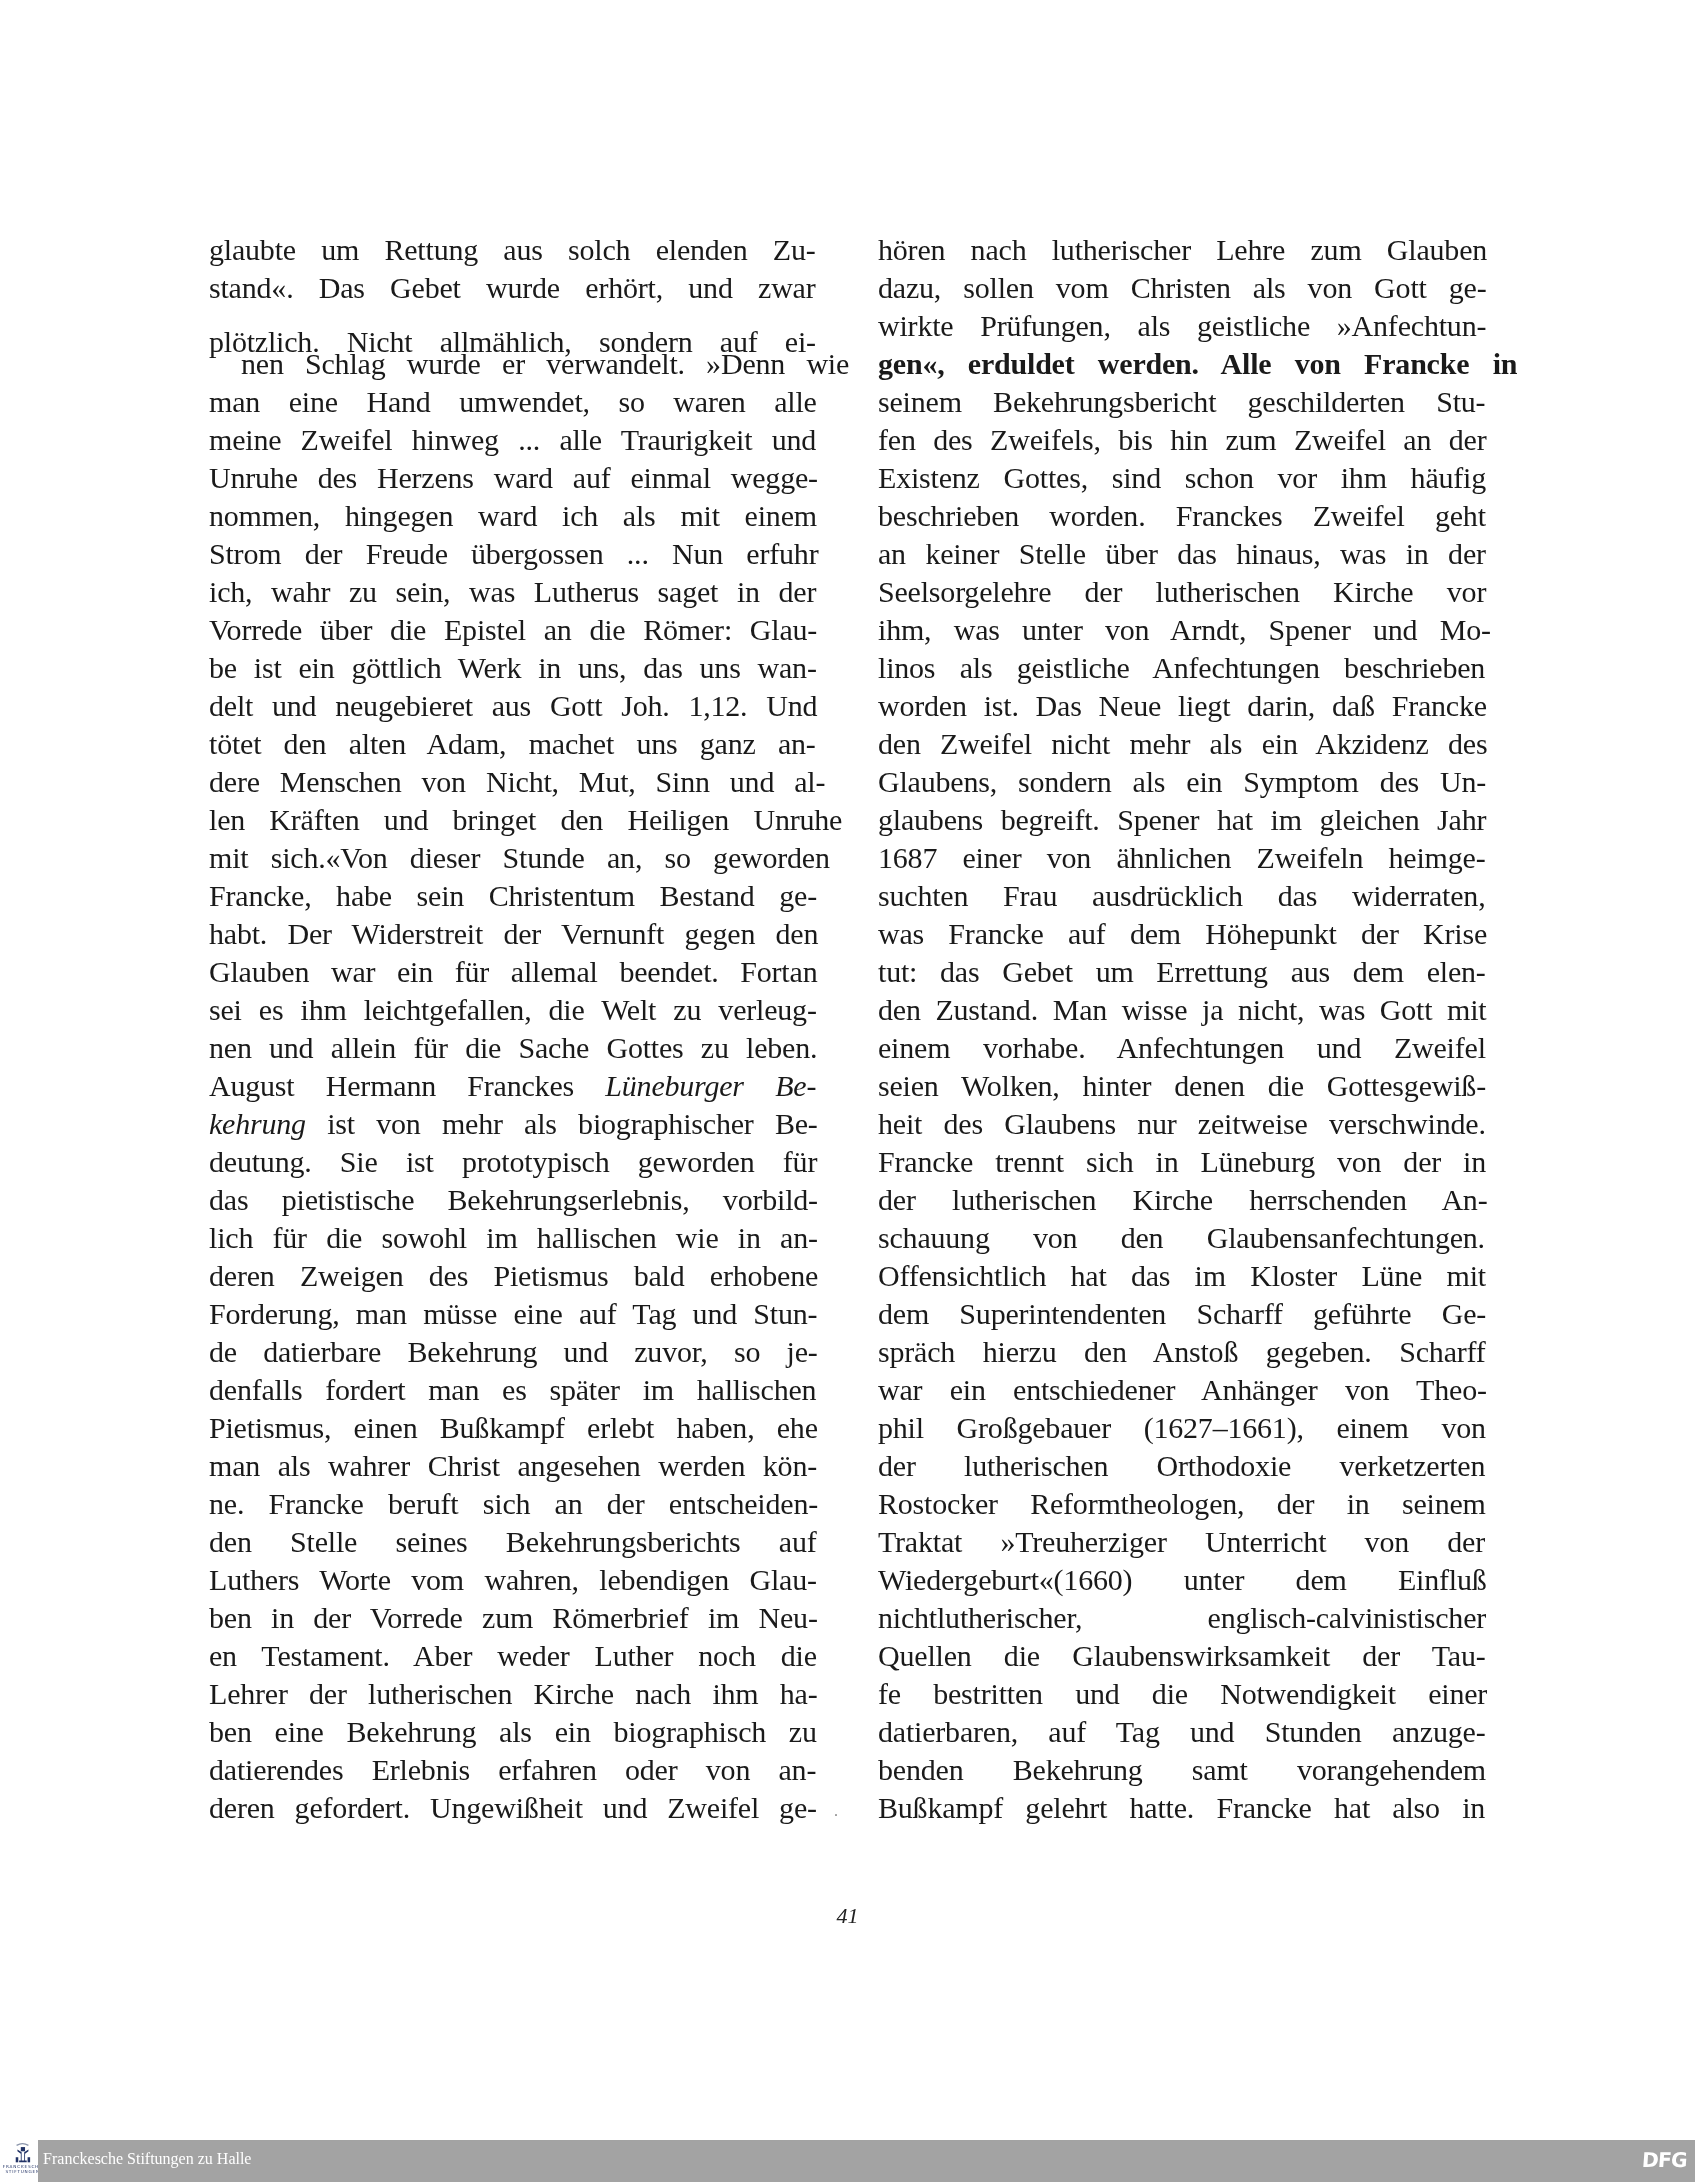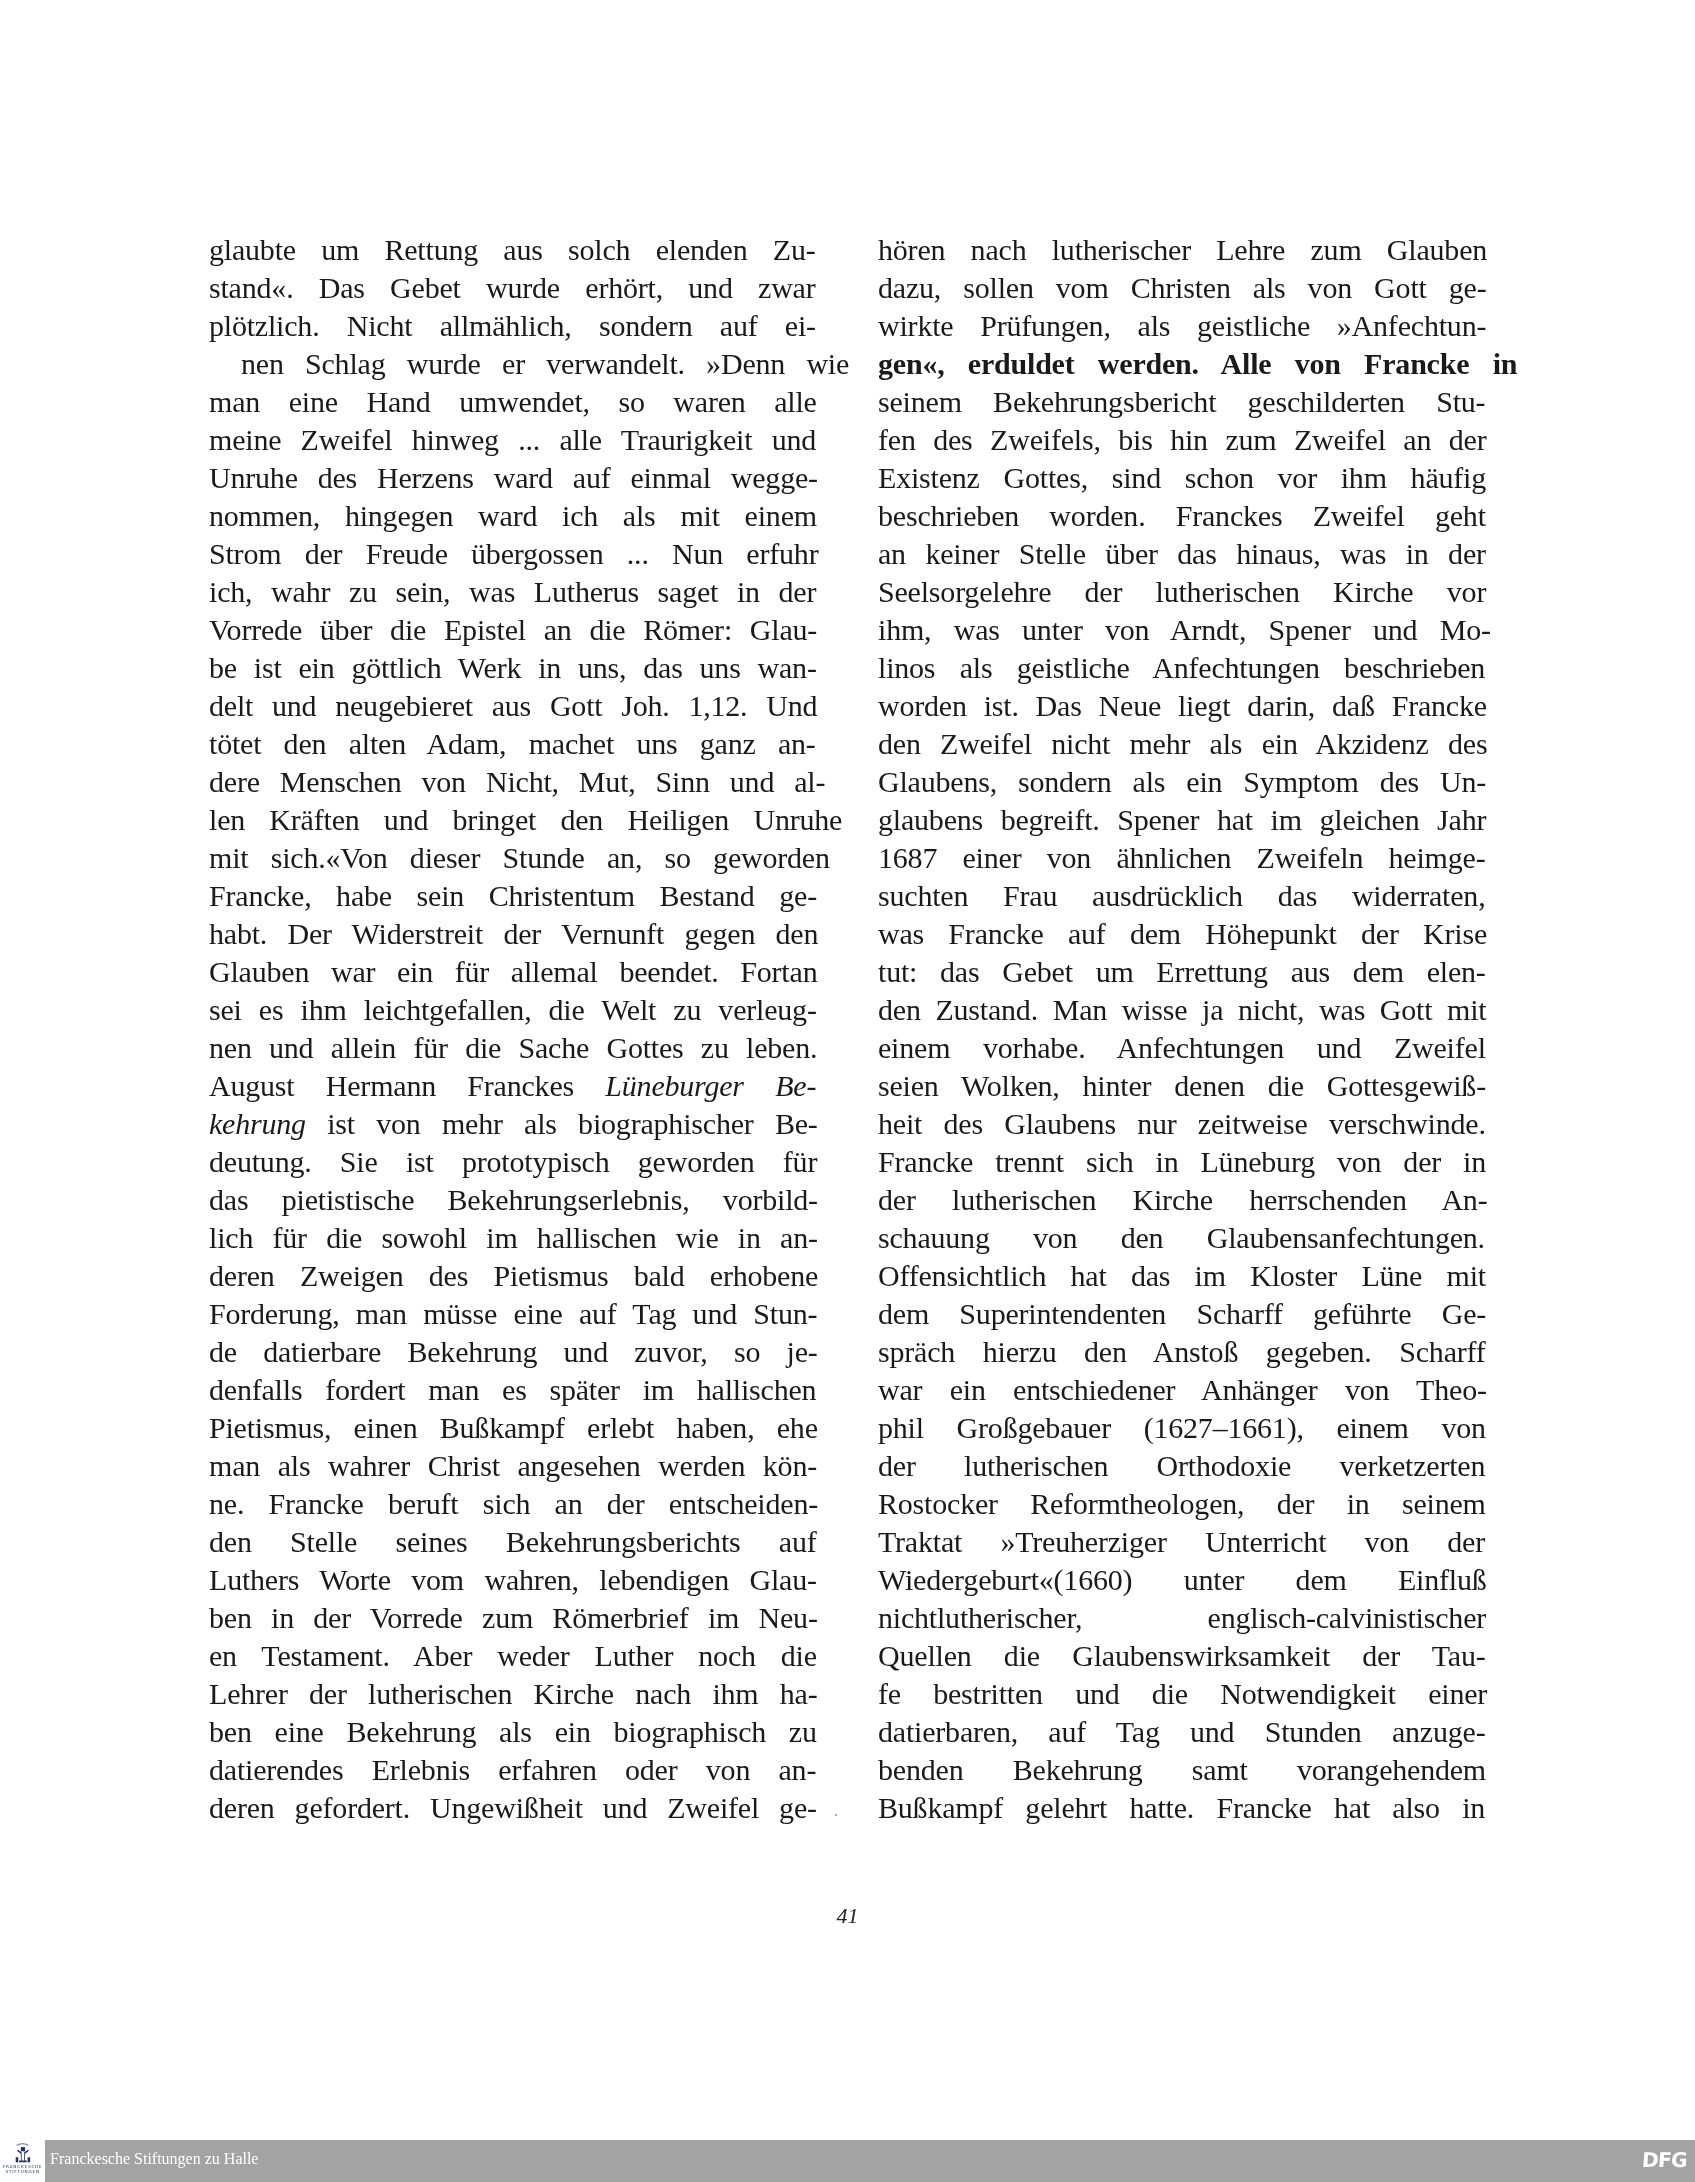--- a/index.html
+++ b/index.html
@@ -33,38 +33,38 @@
   }
   .footer-logo {
     position: absolute; left: 1.7px; top: 1.7px; width: 42px; height: 39px;
     display: flex; flex-direction: column; align-items: center; justify-content: flex-start;
   }
   .footer-logo svg { display: block; }
   .footer-logo .logo-text {
     font-family: "DejaVu Sans", sans-serif; font-size: 4.2px; letter-spacing: 0.8px; color: #223366; line-height: 5.1px; text-align: center;
   }
   .footer-bar {
-    position: absolute; left: 45px; top: 0; right: 0; height: 42px; background: #a3a3a3;
+    position: absolute; left: 38px; top: 0; right: 0; height: 42px; background: #a3a3a3;
   }
   .footer-title {
     position: absolute; left: 5.1px; top: 10.2px; font-family: "Liberation Serif", serif; font-size: 16px; color: #ffffff;
   }
   .footer-dfg {
     position: absolute; right: 8.5px; top: 7.6px; font-family: "DejaVu Sans", sans-serif; font-weight: bold;
     font-size: 20.3px; color: #ffffff; letter-spacing: -0.8px; transform: skewX(-4deg);
   }
 </style>
 </head>
 <body>
 
 <div class="page">
   <div class="column col-left" id="col-left">
       <div class="line"><span class="inner" style="width: auto; word-spacing: 18px;">glaubte um Rettung aus solch elenden Zu-</span></div>
       <div class="line"><span class="inner" style="width: auto; word-spacing: 18px;">stand«. Das Gebet wurde erhört, und zwar</span></div>
-      <div class="line"><span class="inner" style="width: auto; word-spacing: 20px;">plötzlich. Nicht allmählich, sondern auf ei-</span></div>
+      <div class="line"><span class="inner" style="width: auto; word-spacing: 20px; margin-top: 16px;">plötzlich. Nicht allmählich, sondern auf ei-</span></div>
       <div class="line"><span class="inner" style="width: auto; word-spacing: 14px; margin-left: 32px;">nen Schlag wurde er verwandelt. »Denn wie</span></div>
       <div class="line"><span class="inner" style="width: auto; word-spacing: 21.3px;">man eine Hand umwendet, so waren alle</span></div>
       <div class="line"><span class="inner" style="width: auto; word-spacing: 12px;">meine Zweifel hinweg ... alle Traurigkeit und</span></div>
       <div class="line"><span class="inner" style="width: auto; word-spacing: 12.6px;">Unruhe des Herzens ward auf einmal wegge-</span></div>
       <div class="line"><span class="inner" style="width: auto; word-spacing: 17.5px;">nommen, hingegen ward ich als mit einem</span></div>
       <div class="line"><span class="inner" style="width: auto; word-spacing: 16px;">Strom der Freude übergossen ... Nun erfuhr</span></div>
       <div class="line"><span class="inner" style="width: auto; word-spacing: 11.4px;">ich, wahr zu sein, was Lutherus saget in der</span></div>
       <div class="line"><span class="inner" style="width: auto; word-spacing: 10.5px;">Vorrede über die Epistel an die Römer: Glau-</span></div>
       <div class="line"><span class="inner" style="width: auto; word-spacing: 9.6px;">be ist ein göttlich Werk in uns, das uns wan-</span></div>
       <div class="line"><span class="inner" style="width: auto; word-spacing: 11.5px;">delt und neugebieret aus Gott Joh. 1,12. Und</span></div>

